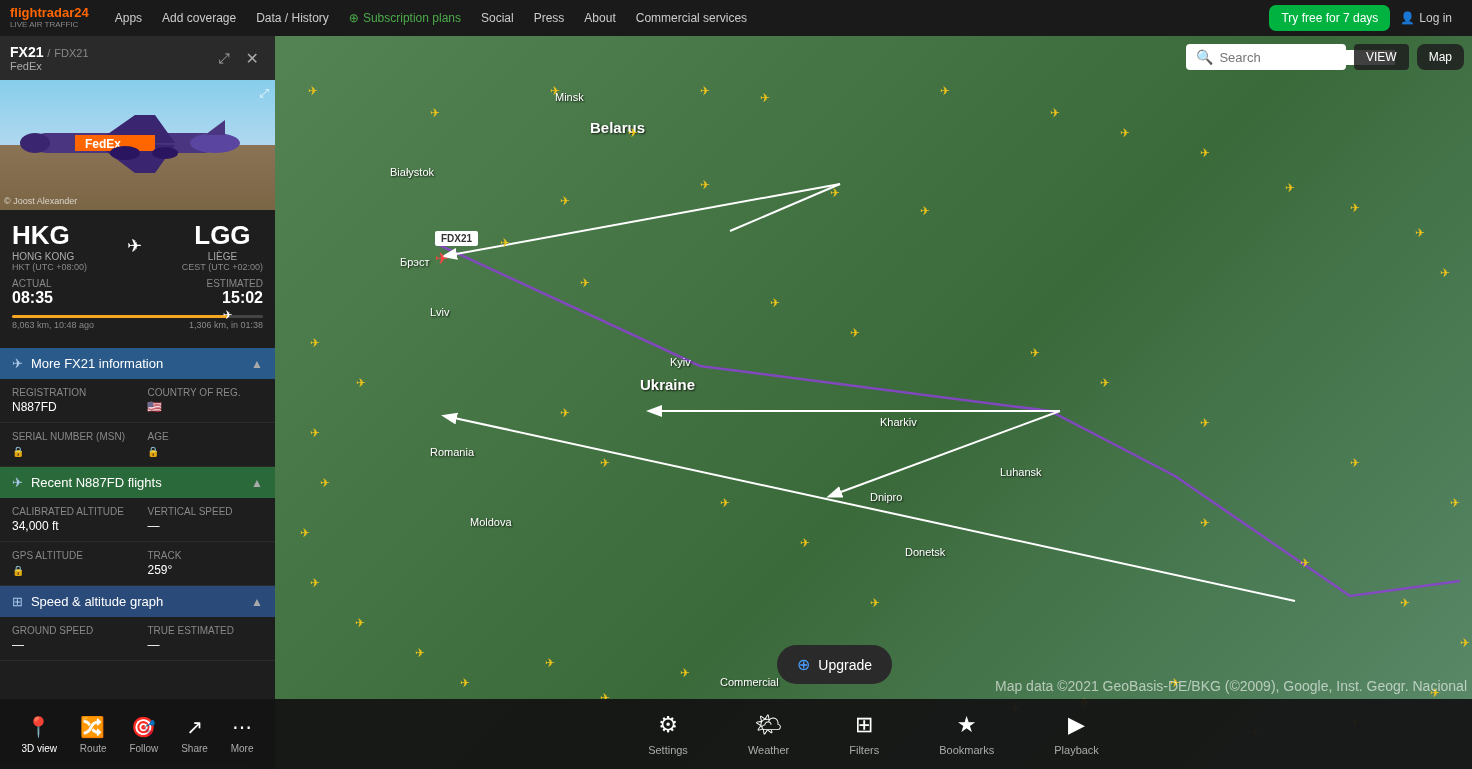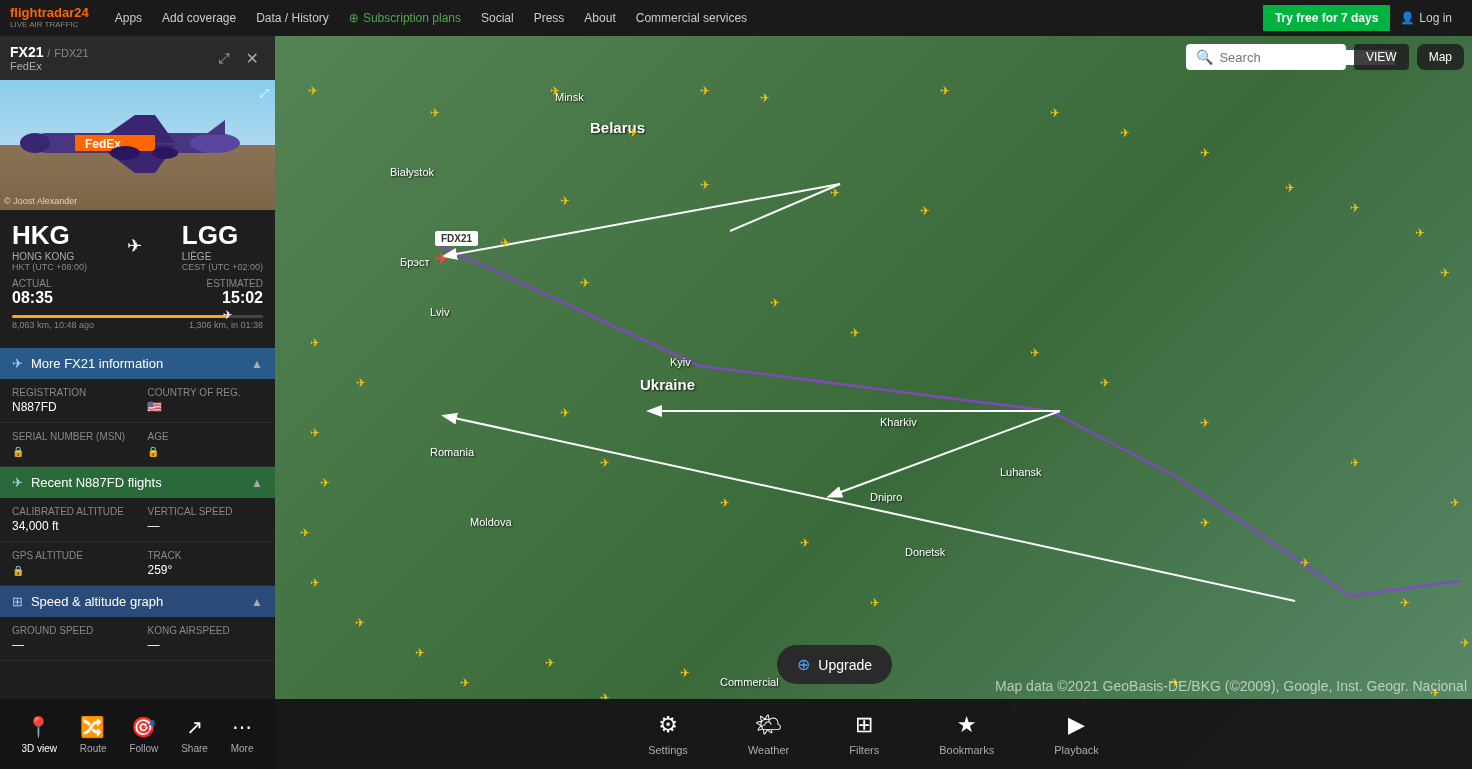--- a/index.html
+++ b/index.html
@@ -11,22 +11,22 @@
       background: #1a1a1a; display: flex; align-items: center; z-index: 100;
       padding: 0 10px; gap: 0;
     }
     #topnav .logo { display: flex; align-items: center; margin-right: 16px; }
     .nav-item {
       color: #ccc; font-size: 12px; padding: 0 10px; cursor: pointer;
       height: 42px; display: flex; align-items: center; white-space: nowrap;
     }
     .nav-spacer { flex: 1; }
     .btn-try {
-      background: #00b341; color: #fff; border: none; border-radius: 0;
-      padding: 6px 12px; font-size: 12px; cursor: pointer; white-space: nowrap; font-weight: bold;
+      background: #00b341; color: #fff; border: none; border-radius: 7px;
+      padding: 6px 12px; font-size: 12px; cursor: pointer; white-space: nowrap;
     }
     .btn-login {
       color: #ccc; font-size: 12px; padding: 0 10px; cursor: pointer;
       display: flex; align-items: center; gap: 4px;
     }
 
     
     #map-area {
       position: absolute; top: 36px; left: 0; right: 0; bottom: 0;
       background: #4a7a4a; overflow: hidden;
@@ -420,21 +420,21 @@
   </div>
 
   <div id="route-info">
     <div class="route-row">
       <div>
         <div class="airport-code">HKG</div>
         <div class="airport-name">HONG KONG</div>
         <div class="airport-tz">HKT (UTC +08:00)</div>
       </div>
       <div class="plane-arrow">✈</div>
-      <div style="text-align:left">
+      <div style="text-align:center">
         <div class="airport-code">LGG</div>
         <div class="airport-name">LIÈGE</div>
         <div class="airport-tz">CEST (UTC +02:00)</div>
       </div>
     </div>
     <div class="time-row">
       <div>
         <div class="time-label">ACTUAL</div>
         <div class="time-val">08:35</div>
       </div>
@@ -532,21 +532,21 @@
     </div>
     <span class="chevron">▲</span>
   </div>
 
   <div class="info-row">
     <div class="info-cell">
       <div class="info-label">GROUND SPEED</div>
       <div class="info-value">—</div>
     </div>
     <div class="info-cell">
-      <div class="info-label">KONG AIRSPEED</div>
+      <div class="info-label">TRUE ESTIMATED</div>
       <div class="info-value">—</div>
     </div>
   </div>
 
   <div style="height:80px"></div>
 </div>
 
 <div id="bottom-bar">
 
   <div class="bottom-left">

